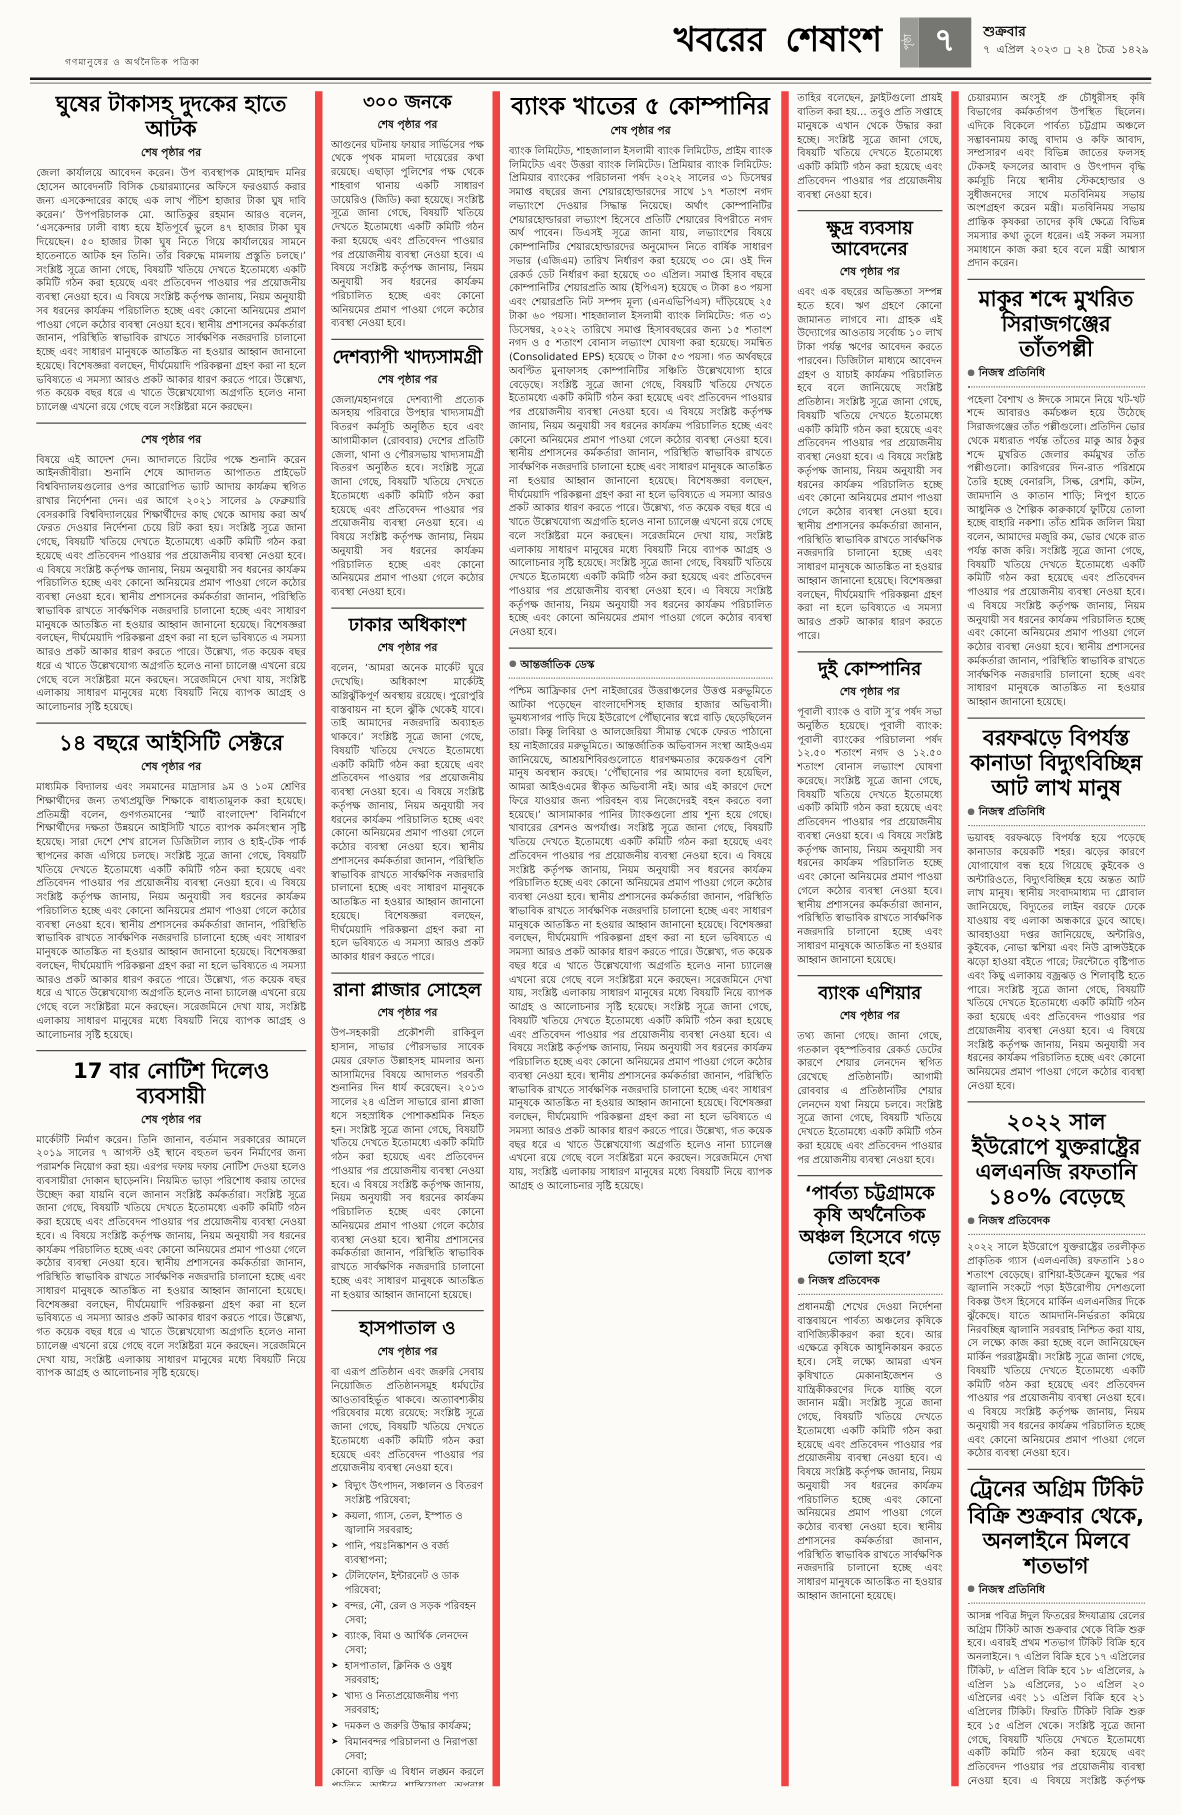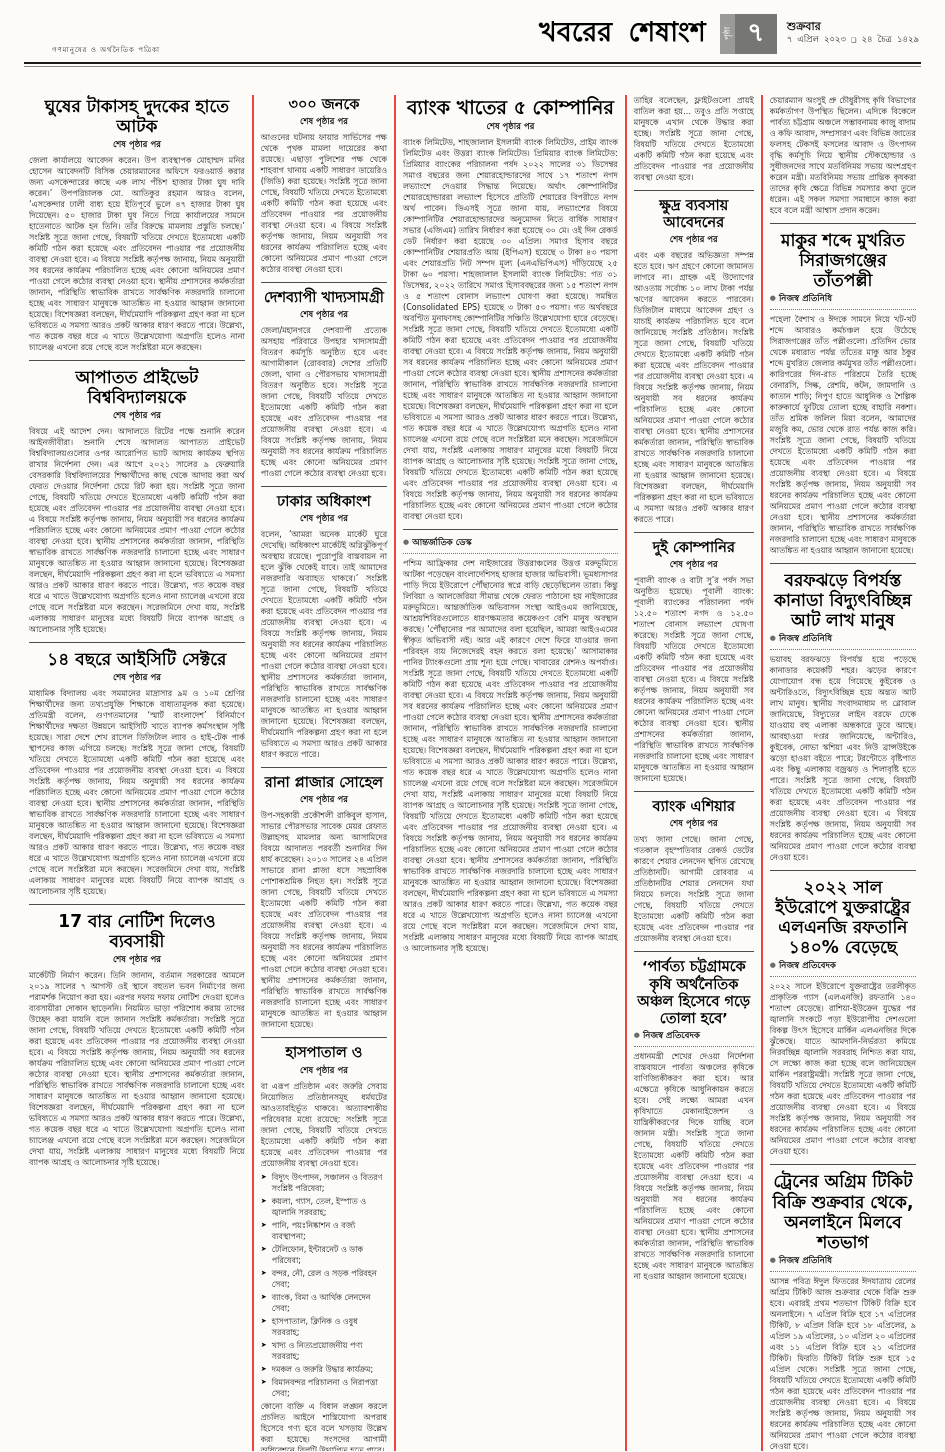--- a/index.html
+++ b/index.html
@@ -17,23 +17,23 @@
         font-size:8px;display:flex;align-items:center;justify-content:center;width:15px;}
   .pagebox .pn{background:#767672;color:#fff;font-size:26px;font-weight:bold;width:42px;
         display:flex;align-items:center;justify-content:center;}
   .datebox{line-height:1.25;}
   .datebox .day{font-size:11px;font-weight:bold;}
   .datebox .date{font-size:8.5px;color:#222;}
   .head-rule{border:0;border-top:2px solid #1a1a1a;margin:0 24px 2px 24px;}
   .head-rule2{border:0;border-top:1px solid #888;margin:0 24px 0 24px;}
   
   .page-body{display:grid;grid-template-columns:25.5fr 15.8fr 25.6fr 15.1fr 18fr;
-        padding:6px 22px 0 22px;height:1362px;box-sizing:border-box;margin-top:22px;}
+        padding:6px 22px 0 22px;height:1362px;box-sizing:border-box;}
   .col{padding:0 7px;overflow:hidden;}
-  .col + .col{border-left:2px solid #ef4444;}
+  .col + .col{border-left:6px solid #ef4444;}
   .article + .article{border-top:1px solid #4c4c4c;margin-top:7px;padding-top:5px;}
   .headline{font-weight:bold;text-align:center;line-height:1.18;color:#000;margin:1px 0 2px 0;}
   .h-xl{font-size:19px;}
   .h-lg{font-size:17px;}
   .h-md{font-size:14.5px;}
   .byline{font-size:8.5px;font-weight:bold;margin:1px 0 3px 0;}
   .byline.continued{text-align:center;}
   .byline.reporter{text-align:left;}
   .byline.reporter .dot{color:#6b6b6b;font-size:7px;vertical-align:1px;margin-right:3px;}
   .dotted{border:0;border-top:1px dotted #777;margin:2px 0 4px 0;}
@@ -68,21 +68,20 @@
   <hr class="head-rule2">
 
   <div class="page-body">
     <div class="col">
         <div class="article">
           <div class="headline h-lg">ঘুষের টাকাসহ দুদকের হাতে আটক</div>
           <div class="byline continued">শেষ পৃষ্ঠার পর</div>
           <p class="bodytext">জেলা কার্যালয়ে আবেদন করেন। উপ ব্যবস্থাপক মোহাম্মদ মনির হোসেন আবেদনটি বিসিক চেয়ারম্যানের অফিসে ফরওয়ার্ড করার জন্য এসকেন্দারের কাছে এক লাখ পঁচিশ হাজার টাকা ঘুষ দাবি করেন।’ উপপরিচালক মো. আতিকুর রহমান আরও বলেন, ‘এসকেন্দার ঢালী বাধ্য হয়ে ইতিপূর্বে ভুলে ৪৭ হাজার টাকা ঘুষ দিয়েছেন। ৫০ হাজার টাকা ঘুষ নিতে গিয়ে কার্যালয়ের সামনে হাতেনাতে আটক হন তিনি। তাঁর বিরুদ্ধে মামলায় প্রস্তুতি চলছে।’ সংশ্লিষ্ট সূত্রে জানা গেছে, বিষয়টি খতিয়ে দেখতে ইতোমধ্যে একটি কমিটি গঠন করা হয়েছে এবং প্রতিবেদন পাওয়ার পর প্রয়োজনীয় ব্যবস্থা নেওয়া হবে। এ বিষয়ে সংশ্লিষ্ট কর্তৃপক্ষ জানায়, নিয়ম অনুযায়ী সব ধরনের কার্যক্রম পরিচালিত হচ্ছে এবং কোনো অনিয়মের প্রমাণ পাওয়া গেলে কঠোর ব্যবস্থা নেওয়া হবে। স্থানীয় প্রশাসনের কর্মকর্তারা জানান, পরিস্থিতি স্বাভাবিক রাখতে সার্বক্ষণিক নজরদারি চালানো হচ্ছে এবং সাধারণ মানুষকে আতঙ্কিত না হওয়ার আহ্বান জানানো হয়েছে। বিশেষজ্ঞরা বলছেন, দীর্ঘমেয়াদি পরিকল্পনা গ্রহণ করা না হলে ভবিষ্যতে এ সমস্যা আরও প্রকট আকার ধারণ করতে পারে। উল্লেখ্য, গত কয়েক বছর ধরে এ খাতে উল্লেখযোগ্য অগ্রগতি হলেও নানা চ্যালেঞ্জ এখনো রয়ে গেছে বলে সংশ্লিষ্টরা মনে করছেন।</p>
         </div>
         <div class="article">
-          <div class="headline h-lg">আপাতত প্রাইভেট বিশ্ববিদ্যালয়কে</div>
           <div class="byline continued">শেষ পৃষ্ঠার পর</div>
           <p class="bodytext">বিষয়ে এই আদেশ দেন। আদালতে রিটের পক্ষে শুনানি করেন আইনজীবীরা। শুনানি শেষে আদালত আপাতত প্রাইভেট বিশ্ববিদ্যালয়গুলোর ওপর আরোপিত ভ্যাট আদায় কার্যক্রম স্থগিত রাখার নির্দেশনা দেন। এর আগে ২০২১ সালের ৯ ফেব্রুয়ারি বেসরকারি বিশ্ববিদ্যালয়ের শিক্ষার্থীদের কাছ থেকে আদায় করা অর্থ ফেরত দেওয়ার নির্দেশনা চেয়ে রিট করা হয়। সংশ্লিষ্ট সূত্রে জানা গেছে, বিষয়টি খতিয়ে দেখতে ইতোমধ্যে একটি কমিটি গঠন করা হয়েছে এবং প্রতিবেদন পাওয়ার পর প্রয়োজনীয় ব্যবস্থা নেওয়া হবে। এ বিষয়ে সংশ্লিষ্ট কর্তৃপক্ষ জানায়, নিয়ম অনুযায়ী সব ধরনের কার্যক্রম পরিচালিত হচ্ছে এবং কোনো অনিয়মের প্রমাণ পাওয়া গেলে কঠোর ব্যবস্থা নেওয়া হবে। স্থানীয় প্রশাসনের কর্মকর্তারা জানান, পরিস্থিতি স্বাভাবিক রাখতে সার্বক্ষণিক নজরদারি চালানো হচ্ছে এবং সাধারণ মানুষকে আতঙ্কিত না হওয়ার আহ্বান জানানো হয়েছে। বিশেষজ্ঞরা বলছেন, দীর্ঘমেয়াদি পরিকল্পনা গ্রহণ করা না হলে ভবিষ্যতে এ সমস্যা আরও প্রকট আকার ধারণ করতে পারে। উল্লেখ্য, গত কয়েক বছর ধরে এ খাতে উল্লেখযোগ্য অগ্রগতি হলেও নানা চ্যালেঞ্জ এখনো রয়ে গেছে বলে সংশ্লিষ্টরা মনে করছেন। সরেজমিনে দেখা যায়, সংশ্লিষ্ট এলাকায় সাধারণ মানুষের মধ্যে বিষয়টি নিয়ে ব্যাপক আগ্রহ ও আলোচনার সৃষ্টি হয়েছে।</p>
         </div>
         <div class="article">
           <div class="headline h-lg">১৪ বছরে আইসিটি সেক্টরে</div>
           <div class="byline continued">শেষ পৃষ্ঠার পর</div>
           <p class="bodytext">মাধ্যমিক বিদ্যালয় এবং সমমানের মাদ্রাসার ৯ম ও ১০ম শ্রেণির শিক্ষার্থীদের জন্য তথ্যপ্রযুক্তি শিক্ষাকে বাধ্যতামূলক করা হয়েছে। প্রতিমন্ত্রী বলেন, গুণগতমানের ‘স্মার্ট বাংলাদেশ’ বিনির্মাণে শিক্ষার্থীদের দক্ষতা উন্নয়নে আইসিটি খাতে ব্যাপক কর্মসংস্থান সৃষ্টি হয়েছে। সারা দেশে শেখ রাসেল ডিজিটাল ল্যাব ও হাই-টেক পার্ক স্থাপনের কাজ এগিয়ে চলছে। সংশ্লিষ্ট সূত্রে জানা গেছে, বিষয়টি খতিয়ে দেখতে ইতোমধ্যে একটি কমিটি গঠন করা হয়েছে এবং প্রতিবেদন পাওয়ার পর প্রয়োজনীয় ব্যবস্থা নেওয়া হবে। এ বিষয়ে সংশ্লিষ্ট কর্তৃপক্ষ জানায়, নিয়ম অনুযায়ী সব ধরনের কার্যক্রম পরিচালিত হচ্ছে এবং কোনো অনিয়মের প্রমাণ পাওয়া গেলে কঠোর ব্যবস্থা নেওয়া হবে। স্থানীয় প্রশাসনের কর্মকর্তারা জানান, পরিস্থিতি স্বাভাবিক রাখতে সার্বক্ষণিক নজরদারি চালানো হচ্ছে এবং সাধারণ মানুষকে আতঙ্কিত না হওয়ার আহ্বান জানানো হয়েছে। বিশেষজ্ঞরা বলছেন, দীর্ঘমেয়াদি পরিকল্পনা গ্রহণ করা না হলে ভবিষ্যতে এ সমস্যা আরও প্রকট আকার ধারণ করতে পারে। উল্লেখ্য, গত কয়েক বছর ধরে এ খাতে উল্লেখযোগ্য অগ্রগতি হলেও নানা চ্যালেঞ্জ এখনো রয়ে গেছে বলে সংশ্লিষ্টরা মনে করছেন। সরেজমিনে দেখা যায়, সংশ্লিষ্ট এলাকায় সাধারণ মানুষের মধ্যে বিষয়টি নিয়ে ব্যাপক আগ্রহ ও আলোচনার সৃষ্টি হয়েছে।</p>
         </div>
         <div class="article">
           <div class="headline h-lg">17 বার নোটিশ দিলেও ব্যবসায়ী</div>

